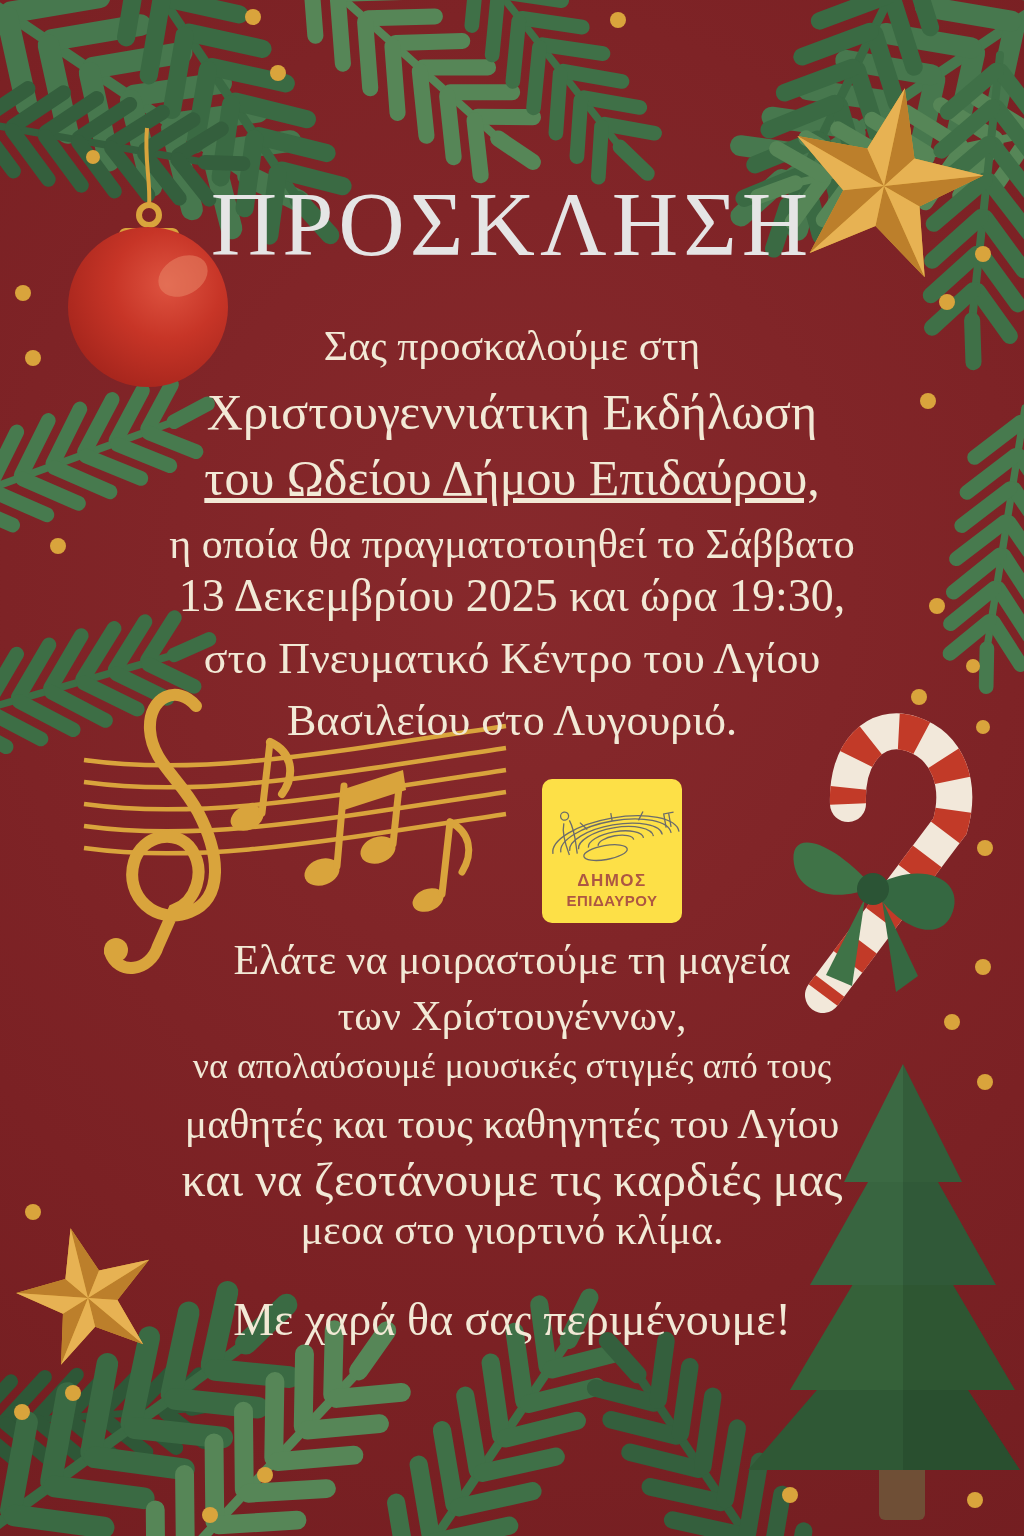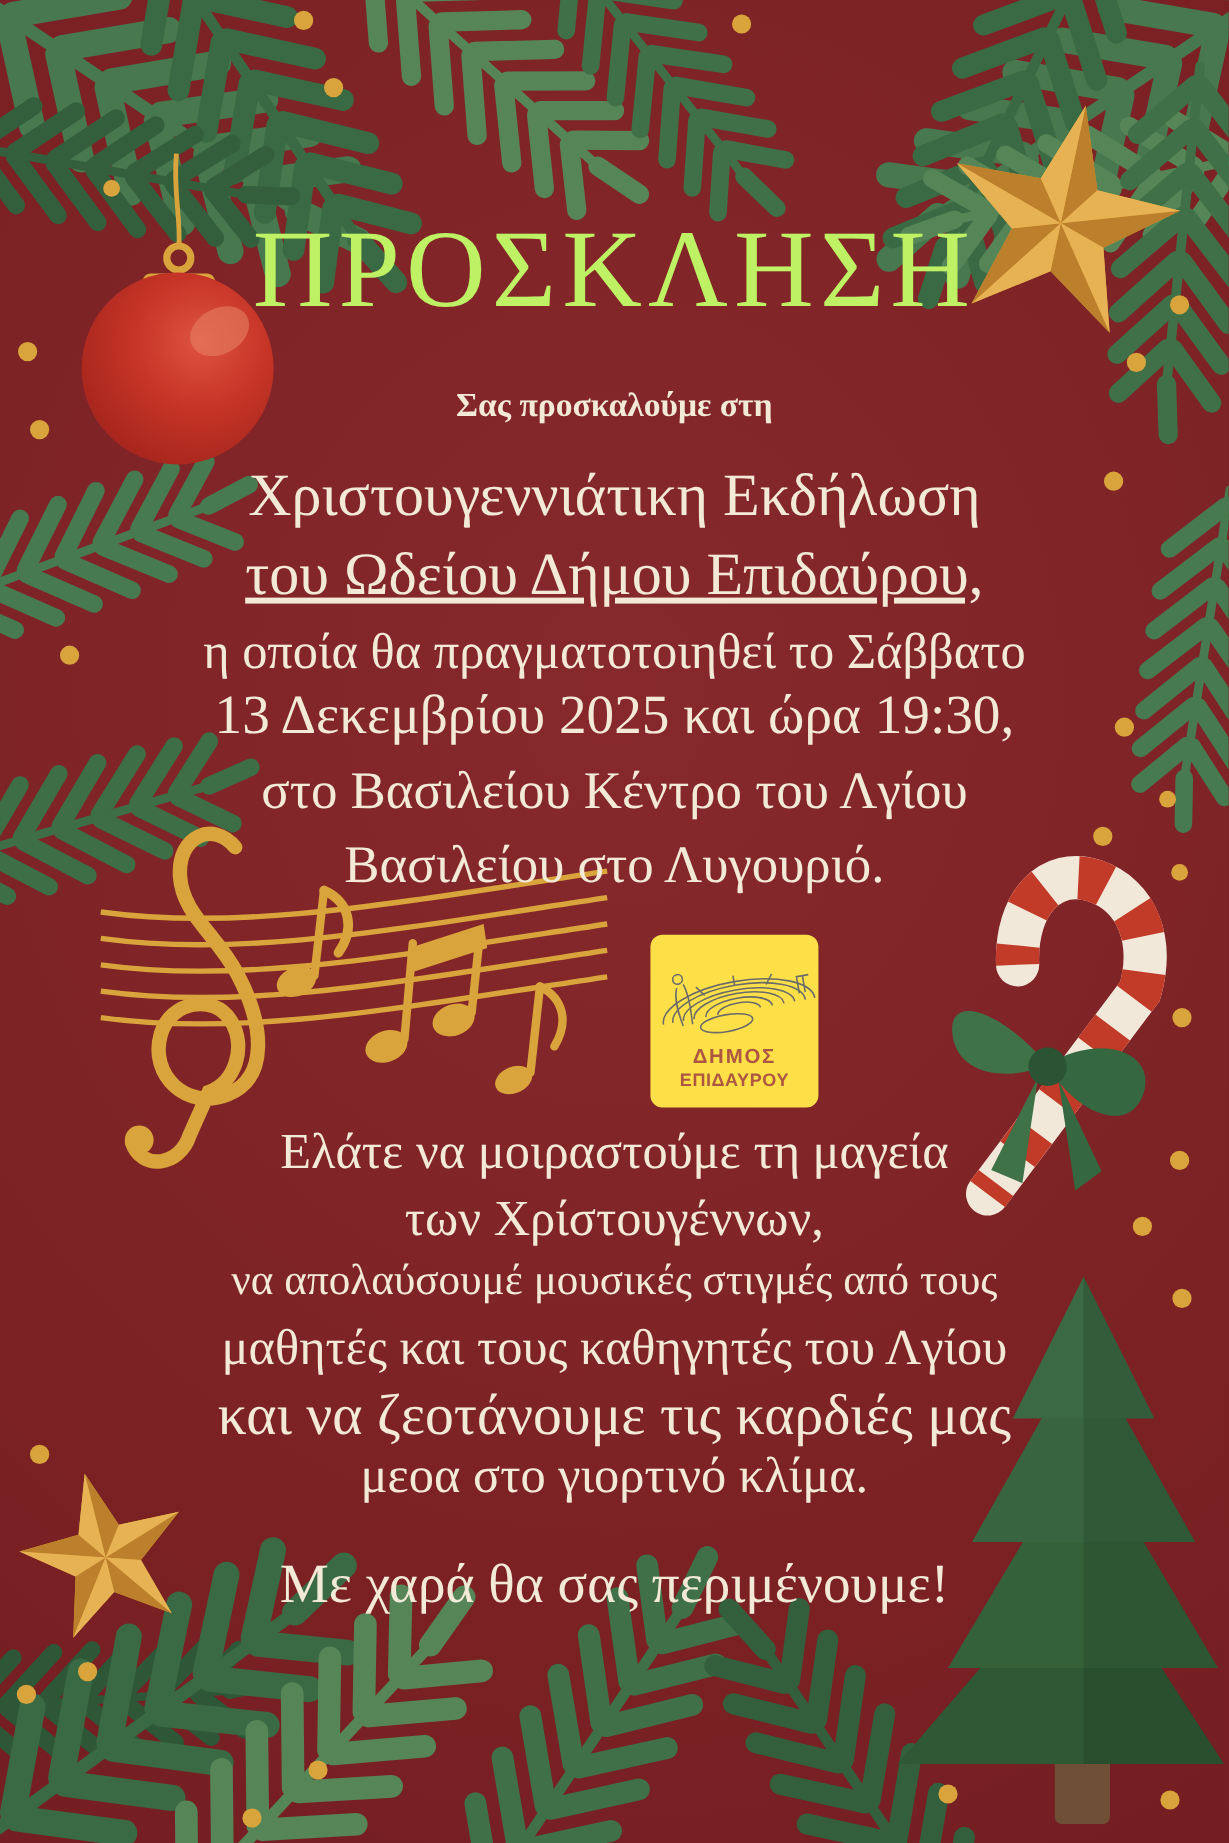--- a/index.html
+++ b/index.html
@@ -10,22 +10,22 @@
   }
   .poster-bg{
     position:absolute;inset:0;
     background:radial-gradient(120% 90% at 50% 38%, #87292c 0%, #7b2124 55%, #6e1c1f 100%);
   }
   .deco{position:absolute;left:0;top:0;width:1024px;height:1536px;}
   .txt{
     position:absolute;left:0;width:100%;text-align:center;
     color:#f2e9d6;line-height:1.05;z-index:5;
   }
-  .title   {top:176px;font-size:92px;letter-spacing:.055em;color:#bef264;}
-  .intro   {top:324px;font-size:28px;font-weight:bold;}
+  .title   {top:176px;font-size:92px;letter-spacing:.055em;color:#e5e5e5;}
+  .intro   {top:324px;font-size:42px;}
   .event1  {top:386px;font-size:50px;}
   .event2  {top:452px;font-size:50px;text-decoration:underline;}
   .det1    {top:522px;font-size:42px;}
   .det2    {top:572px;font-size:46px;}
   .det3    {top:636px;font-size:44px;}
   .det4    {top:698px;font-size:44px;}
   .msg1    {top:938px;font-size:42px;}
   .msg2    {top:994px;font-size:42px;}
   .msg3    {top:1048px;font-size:36px;}
   .msg4    {top:1102px;font-size:42px;}
@@ -196,21 +196,21 @@
     <path d="M903,1064 L962,1182 L903,1182 Z M903,1120 L996,1285 L903,1285 Z M903,1200 L1015,1390 L903,1390 Z M903,1290 L1020,1470 L903,1470 Z" fill="#16301d" opacity="0.22"></path>
   </g>
 </svg>
 
 <div class="txt title">ΠΡΟΣΚΛΗΣΗ</div>
 <div class="txt intro">Σας προσκαλούμε στη</div>
 <div class="txt event1">Χριστουγεννιάτικη Εκδήλωση</div>
 <div class="txt event2">του Ωδείου Δήμου Επιδαύρου,</div>
 <div class="txt det1">η οποία θα πραγματοτοιηθεί το Σάββατο</div>
 <div class="txt det2">13 Δεκεμβρίου 2025 και ώρα 19:30,</div>
-<div class="txt det3">στο Βασιλείου Κέντρο του Λγίου</div>
+<div class="txt det3">στο Πνευματικό Κέντρο του Λγίου</div>
 <div class="txt det4">Βασιλείου στο Λυγουριό.</div>
 <div class="txt msg1">Ελάτε να μοιραστούμε τη μαγεία</div>
 <div class="txt msg2">των Χρίστουγέννων,</div>
 <div class="txt msg3">να απολαύσουμέ μουσικές στιγμές από τους</div>
 <div class="txt msg4">μαθητές και τους καθηγητές του Λγίου</div>
 <div class="txt msg5">και να ζεοτάνουμε τις καρδιές μας</div>
 <div class="txt msg6">μεοα στο γιορτινό κλίμα.</div>
 <div class="txt closing">Με χαρά θα σας περιμένουμε!</div>
 
 <div class="logo">

